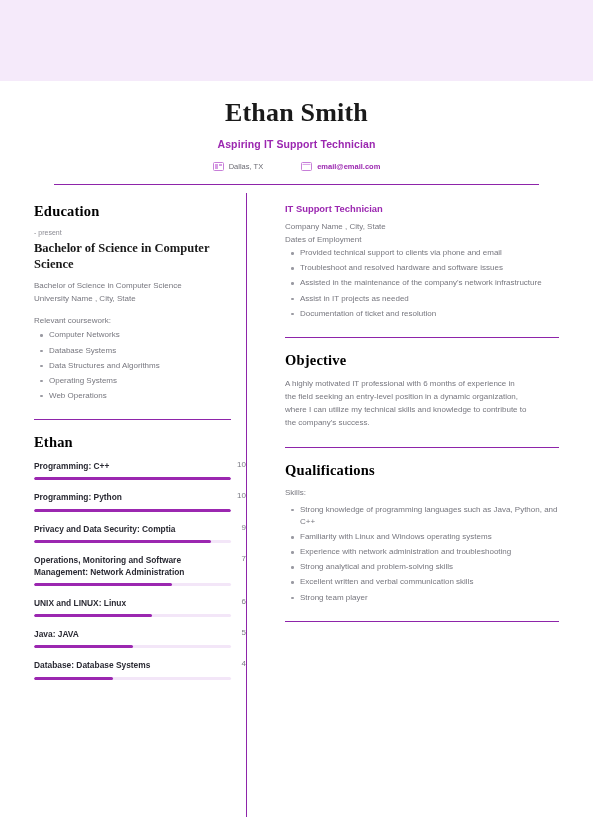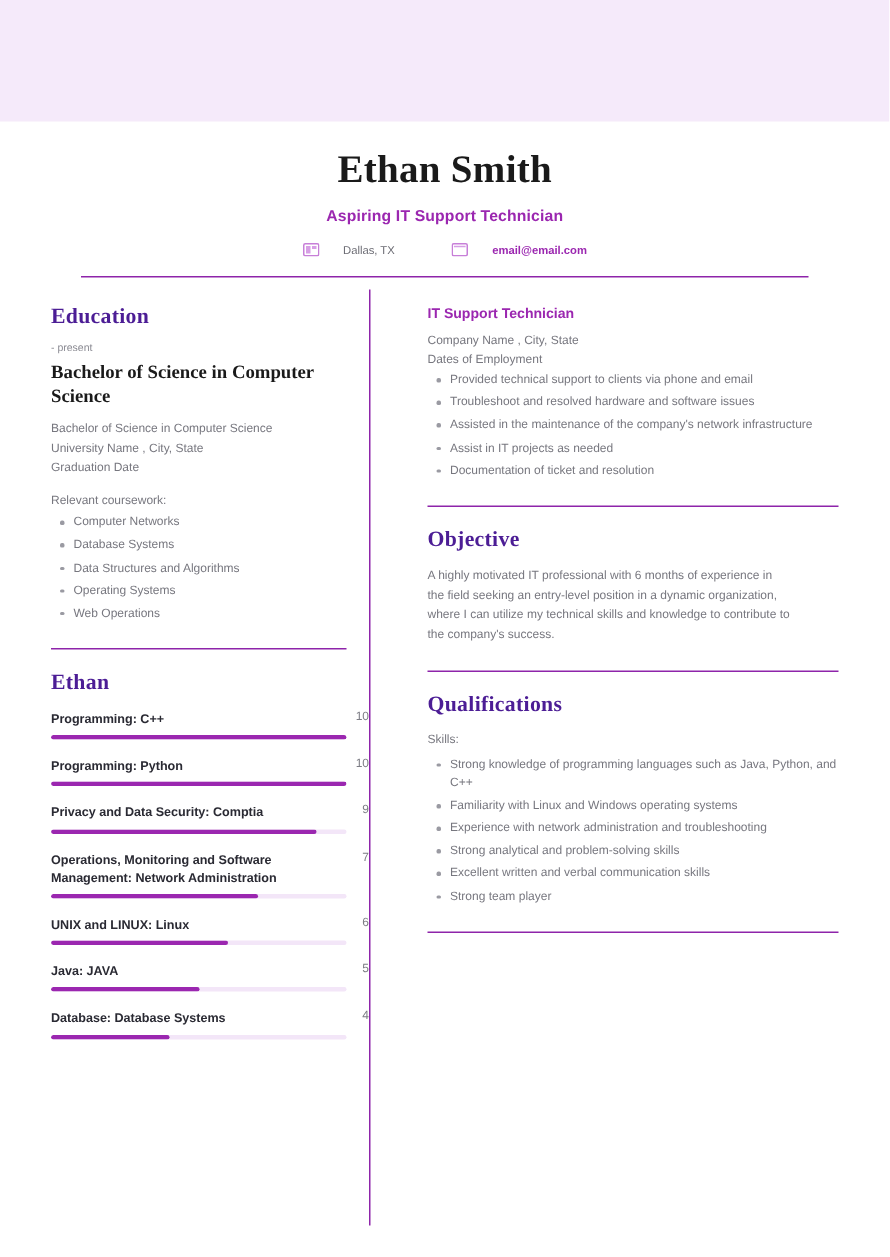--- a/index.html
+++ b/index.html
@@ -48,21 +48,21 @@
   .contact-row {
     margin-top: 12px;
     display: flex;
     justify-content: center;
     align-items: center;
     gap: 38px;
   }
   .contact-item {
     display: flex;
     align-items: center;
-    gap: 16px;
+    gap: 5px;
     font-size: 7.5px;
     color: #6b6b73;
   }
   .contact-item.email .ctext { color: #9b27b0; font-weight: bold; }
   .cicon {
     width: 11px; height: 9px;
     display: inline-block;
     flex: 0 0 auto;
   }
   .cicon svg { display:block; }
@@ -91,21 +91,21 @@
   }
   .col-right {
     flex: 1;
     padding: 18px 34px 0 38px;
     box-sizing: border-box;
   }
   .sec-title {
     font-family: "Liberation Serif", serif;
     font-size: 14.5px;
     font-weight: bold;
-    color: #4c1d95;
+    color: #000000;
     margin: 0 0 9px 0;
     letter-spacing: .2px;
   }
   .sec-rule {
     height: 1px;
     background: #8e24aa;
     margin: 17px 0 14px 0;
   }
   .sec-rule.left { width: 197px; }
   .sec-rule.right { width: 100%; }
@@ -249,21 +249,20 @@
   <div class="columns">
 
     <div class="col-left">
 
       <section>
         <h2 class="sec-title">Education</h2>
         <div class="edu-date">- present</div>
         <div class="edu-degree">Bachelor of Science in Computer Science</div>
         <div class="muted-line">Bachelor of Science in Computer Science</div>
         <div class="muted-line">University Name , City, State</div>
-        <div class="muted-line">Graduation Date</div>
         <div class="sub-label">Relevant coursework:</div>
         <ul class="bullets">
           <li>Computer Networks</li>
           <li>Database Systems</li>
           <li>Data Structures and Algorithms</li>
           <li>Operating Systems</li>
           <li>Web Operations</li>
         </ul>
       </section>
 

